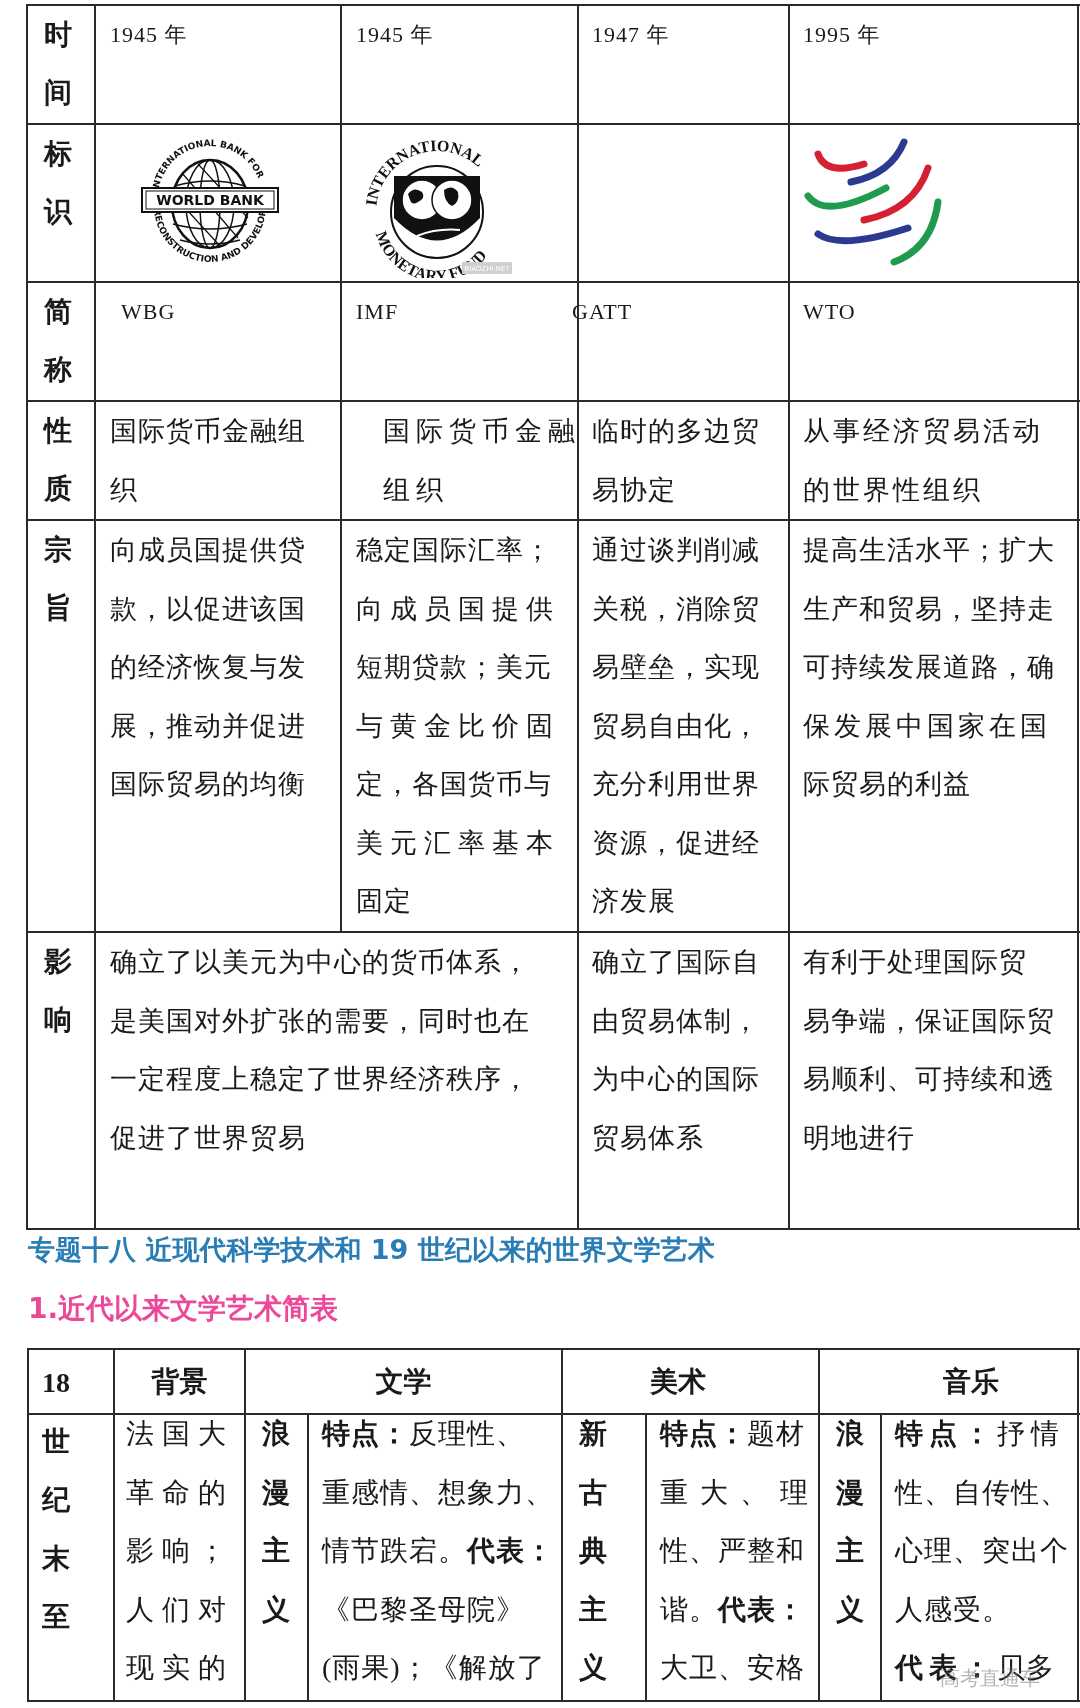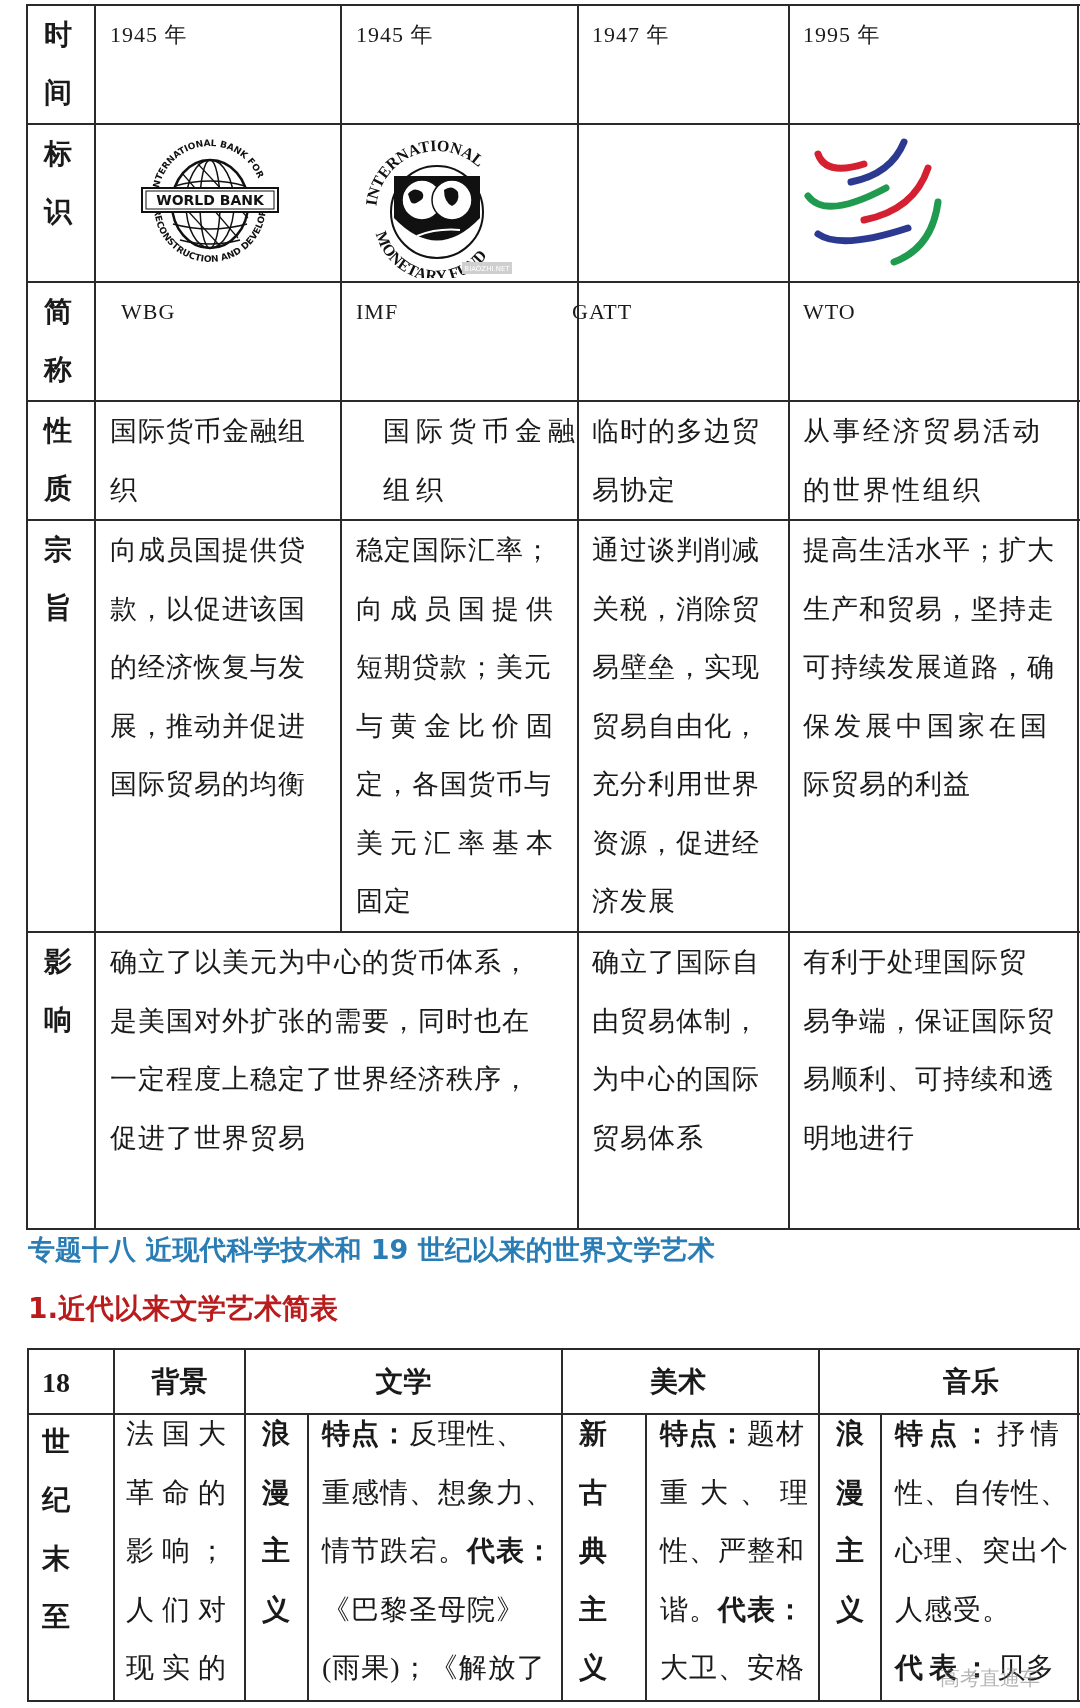--- a/index.html
+++ b/index.html
@@ -5,21 +5,21 @@
   html,body{margin:0;padding:0;background:#fff;}
   body{width:1080px;height:1708px;position:relative;overflow:hidden;
        font-family:"DejaVu Sans","Liberation Sans",sans-serif;color:#1a1a1a;}
   .vline{position:absolute;width:2px;background:#2a2a2a;}
   .hline{position:absolute;height:2px;background:#2a2a2a;}
   .rowhead{position:absolute;font-weight:bold;font-size:28px;line-height:58px;width:40px;text-align:center;}
   .cell{position:absolute;font-size:27px;line-height:58.5px;letter-spacing:1px;}
   .serif{font-family:"Liberation Serif","DejaVu Serif",serif;font-size:22px;}
   .logo{position:absolute;}
   .section-title{position:absolute;left:28px;top:1232px;font-size:27px;font-weight:bold;color:#2a7db4;letter-spacing:0px;}
-  .sub-title{position:absolute;left:28px;top:1290px;font-size:28px;font-weight:bold;color:#b91c1c;}
+  .sub-title{position:absolute;left:28px;top:1290px;font-size:28px;font-weight:bold;color:#ec4899;}
   .t2head{position:absolute;font-size:28px;font-weight:bold;text-align:center;line-height:66px;top:1349px;}
   .t2cell{position:absolute;font-size:28px;line-height:58.5px;letter-spacing:2px;font-family:Liberation Serif, serif;}
   .vert{position:absolute;font-size:28px;font-weight:bold;line-height:58.5px;width:40px;text-align:center;}
   .b{font-weight:bold;}
   .watermark{position:absolute;left:940px;top:1665px;font-size:20px;color:rgba(120,120,120,0.55);}
 </style>
 </head>
 <body>
 
 <div>

